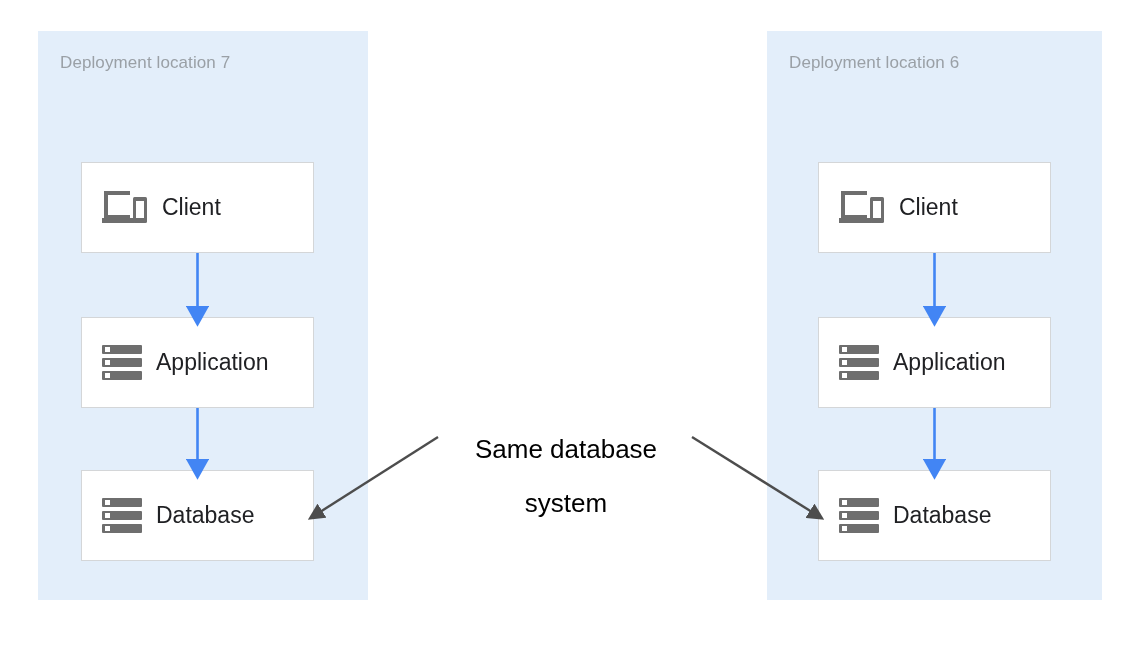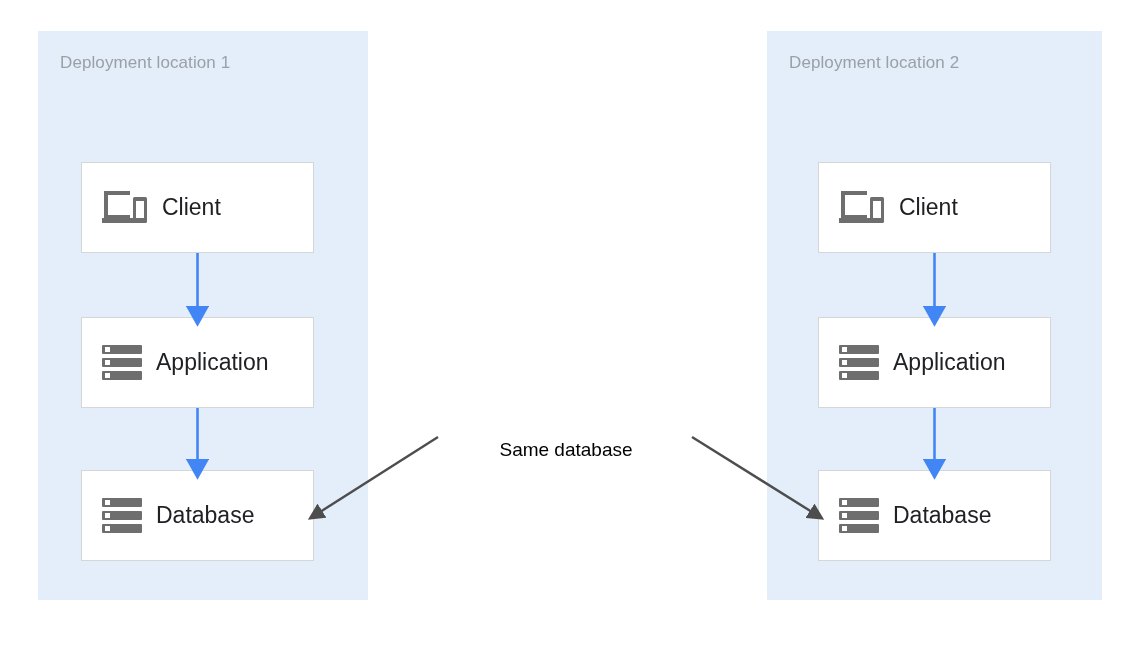--- a/index.html
+++ b/index.html
@@ -94,33 +94,33 @@
     top: 0;
     width: 1132px;
     height: 648px;
     pointer-events: none;
   }
 
   
   .center-note {
     position: absolute;
     text-align: center;
-    font-size: 19px;
+    font-size: 26px;
     line-height: 27px;
     color: #000000;
     white-space: pre-line;
   }
 </style>
 </head>
 <body>
 
 <div id="canvas">
 
   <div class="zone" style="left:38px; top:31px; width:330px; height:569px;">
-    <div class="zone-title">Deployment location 1</div>
+    <div class="zone-title">Deployment location 7</div>
   </div>
 
   <div class="node" style="left:81px; top:162px; width:233px; height:91px;">
     <span class="node-icon icon-client">
       <svg width="46" height="40" viewBox="0 0 46 40" aria-hidden="true">
 
         <path d="M2 3 h26 v4 h-22 v20 h22 v4 h-26 z" fill="#6E6E6E"></path>
         <rect x="0" y="30" width="32" height="5" fill="#6E6E6E"></rect>
 
         <rect x="31" y="9" width="14" height="26" rx="1.5" fill="#6E6E6E"></rect>
@@ -142,21 +142,21 @@
   <div class="node" style="left:81px; top:470px; width:233px; height:91px;">
     <span class="node-icon icon-server">
       <span class="bar"></span>
       <span class="bar"></span>
       <span class="bar"></span>
     </span>
     <span class="node-label">Database</span>
   </div>
 
   <div class="zone" style="left:767px; top:31px; width:335px; height:569px;">
-    <div class="zone-title">Deployment location 2</div>
+    <div class="zone-title">Deployment location 6</div>
   </div>
 
   <div class="node" style="left:818px; top:162px; width:233px; height:91px;">
     <span class="node-icon icon-client">
       <svg width="46" height="40" viewBox="0 0 46 40" aria-hidden="true">
         <path d="M2 3 h26 v4 h-22 v20 h22 v4 h-26 z" fill="#6E6E6E"></path>
         <rect x="0" y="30" width="32" height="5" fill="#6E6E6E"></rect>
         <rect x="31" y="9" width="14" height="26" rx="1.5" fill="#6E6E6E"></rect>
         <rect x="34" y="13" width="8" height="17" fill="#FFFFFF"></rect>
       </svg>
@@ -198,15 +198,16 @@
     <line x1="934.5" y1="253" x2="934.5" y2="309" stroke="#4285F4" stroke-width="2.6" marker-end="url(#blueArrow)"></line>
     <line x1="934.5" y1="408" x2="934.5" y2="462" stroke="#4285F4" stroke-width="2.6" marker-end="url(#blueArrow)"></line>
 
     <line x1="438" y1="437" x2="320" y2="512" stroke="#4D4D4D" stroke-width="2.4" marker-end="url(#grayArrow)"></line>
 
     <line x1="692" y1="437" x2="812" y2="512" stroke="#4D4D4D" stroke-width="2.4" marker-end="url(#grayArrow)"></line>
   </svg>
 
   <div class="center-note" style="left:446px; top:409px; width:240px;">
     <div>Same database</div>
+    <div>system</div>
   </div>
 
 </div>
 
 </body></html>

